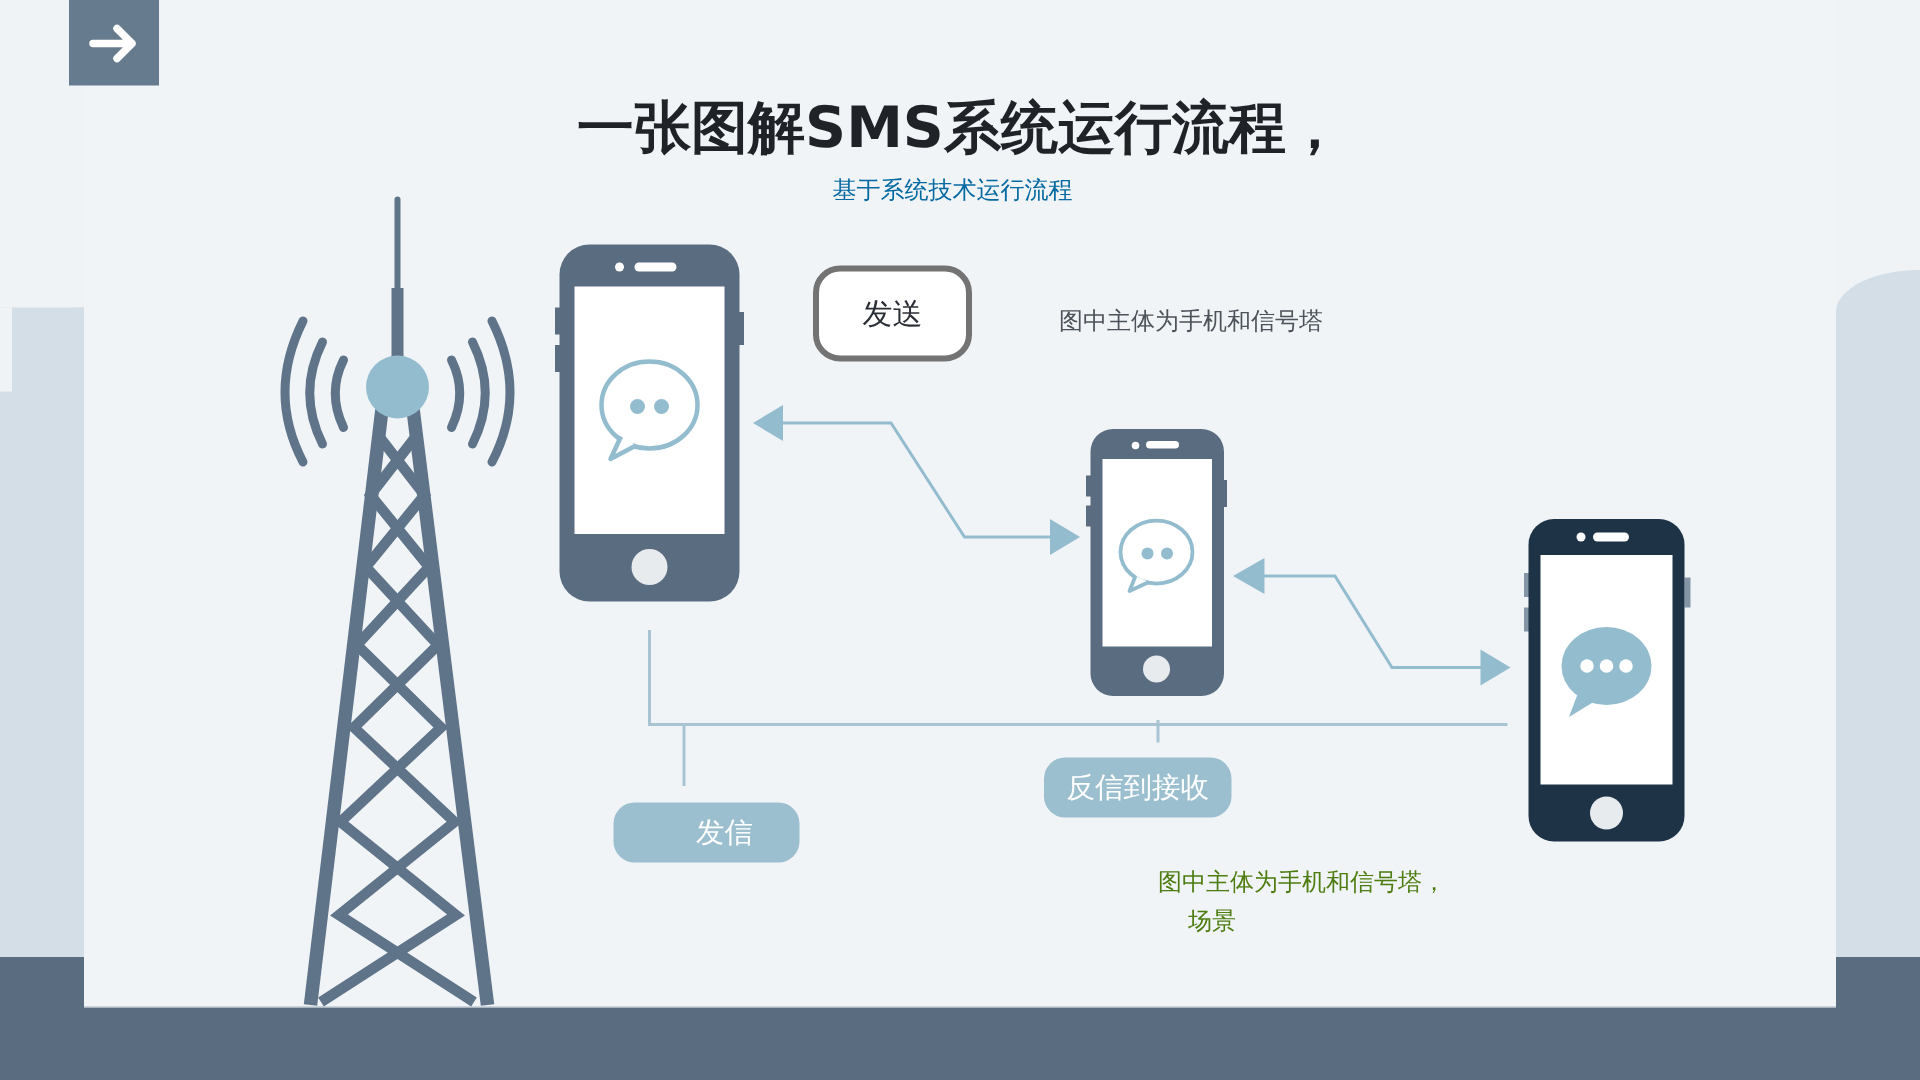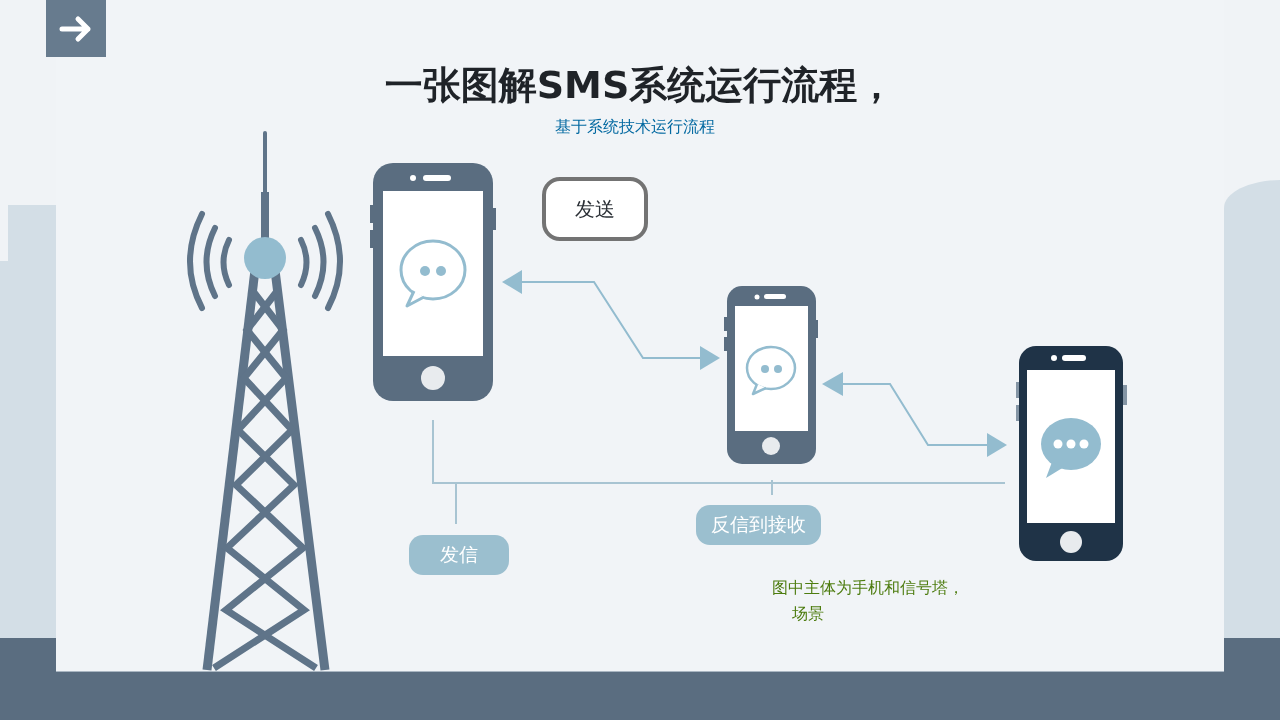--- a/index.html
+++ b/index.html
@@ -48,21 +48,21 @@
     display: flex; align-items: center; justify-content: center;
     font-size: 20px; color: #2a2f35; box-sizing: border-box;
   }
   .desc1 { position: absolute; left: 706px; top: 200px; font-size: 16px; color: #4b5259; line-height: 28px; }
   .desc2 { position: absolute; left: 772px; top: 575px; font-size: 16px; color: #4d7c0f; line-height: 26px; }
   .desc2 .line2 { padding-left: 20px; display: block; }
   .pill {
     position: absolute; background: #9bbfcf; color: #ffffff; border-radius: 14px;
     display: flex; align-items: center; justify-content: center; font-size: 19px;
   }
-  .pill-send { left: 409px; top: 535px; width: 100px; height: 40px; }
+  .pill-send { left: 409px; top: 535px; width: 100px; height: 40px; padding-left: 24px; }
   .pill-recv { left: 696px; top: 505px; width: 125px; height: 40px; }
   svg.layer { position: absolute; left: 0; top: 0; }
 </style>
 </head>
 <body>
 
 <div class="bg-top"></div>
 <div class="side-right"></div>
 <div class="side-left"></div>
 <div class="side-left-cap"></div>
@@ -173,20 +173,21 @@
     <line x1="456" y1="483" x2="456" y2="524"></line>
     <line x1="772" y1="480" x2="772" y2="495"></line>
   </g>
 </svg>
 
 <div class="send-box">
   <span>发送</span>
 </div>
 
 <div class="desc1">
+  <div>图中主体为手机和信号塔</div>
 </div>
 
 <div class="pill pill-send">
   <span>发信</span>
 </div>
 <div class="pill pill-recv">
   <span>反信到接收</span>
 </div>
 
 <div class="desc2">

